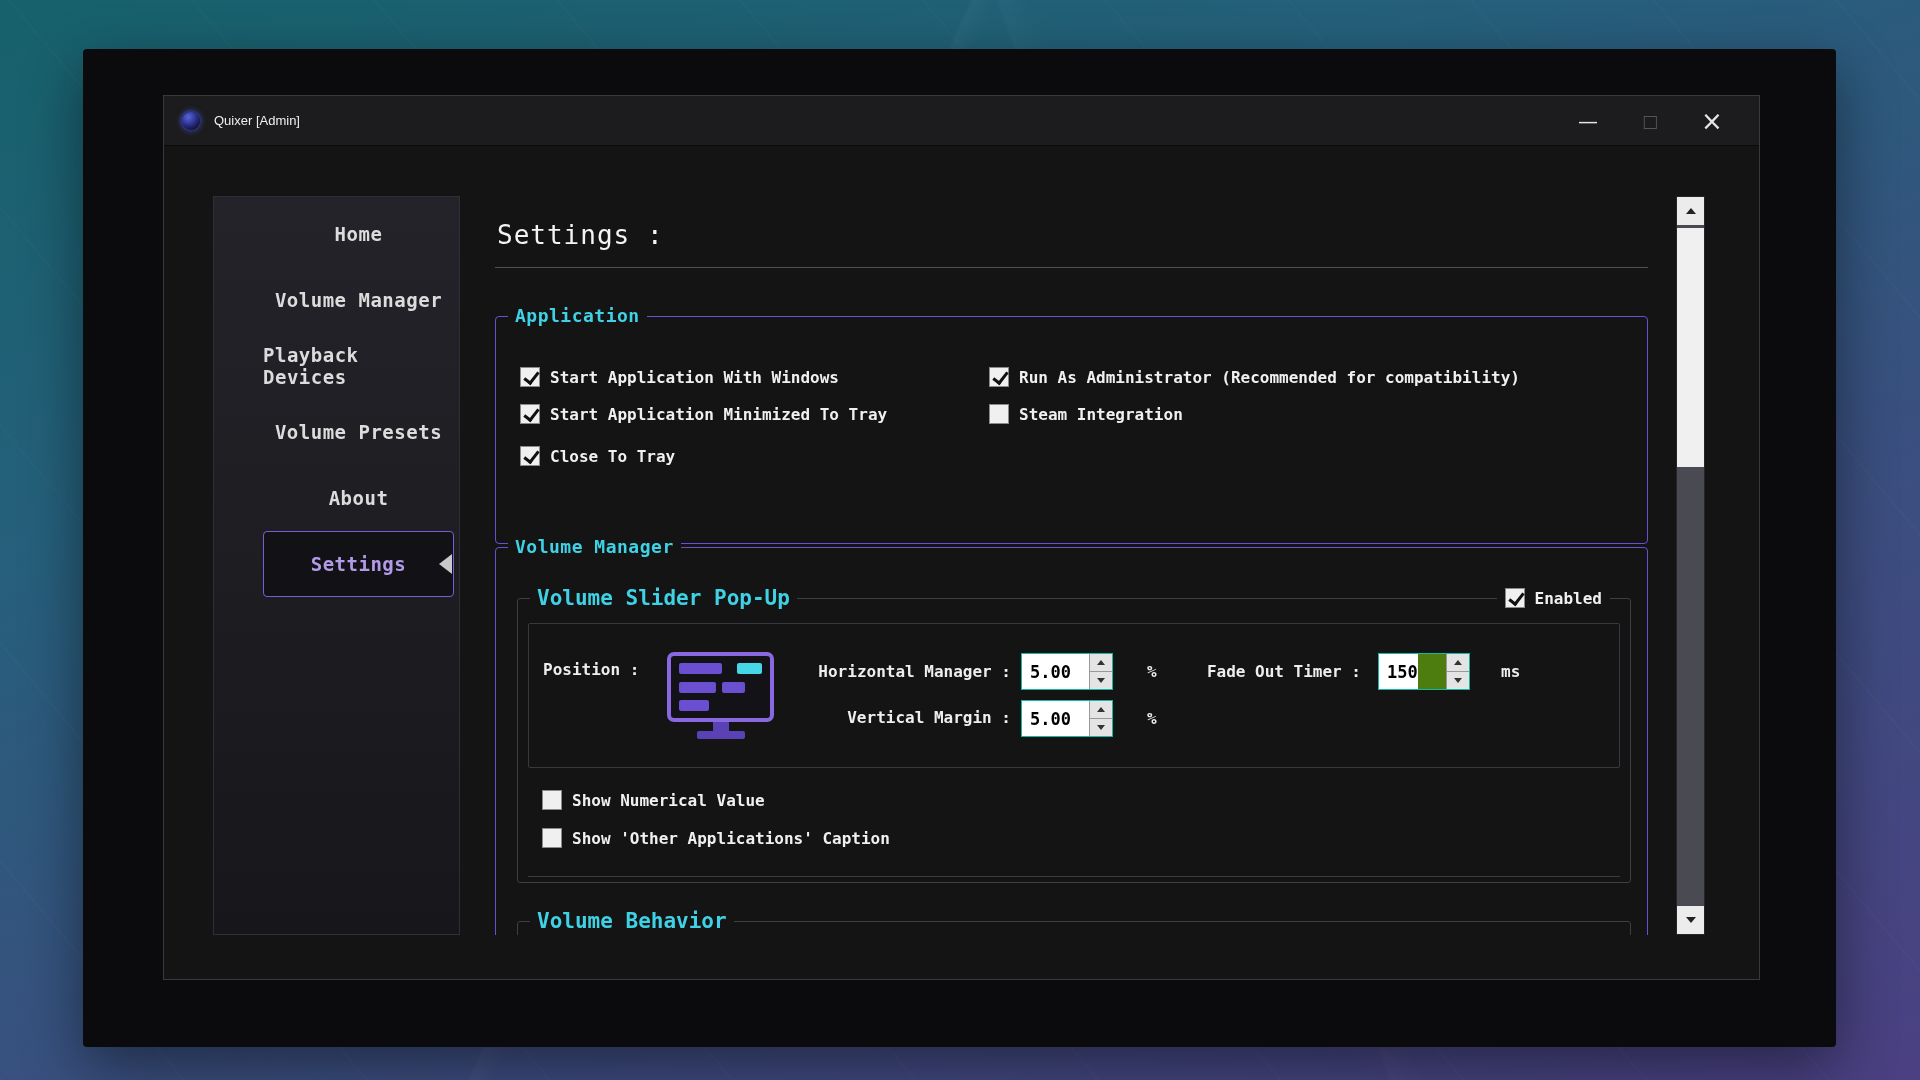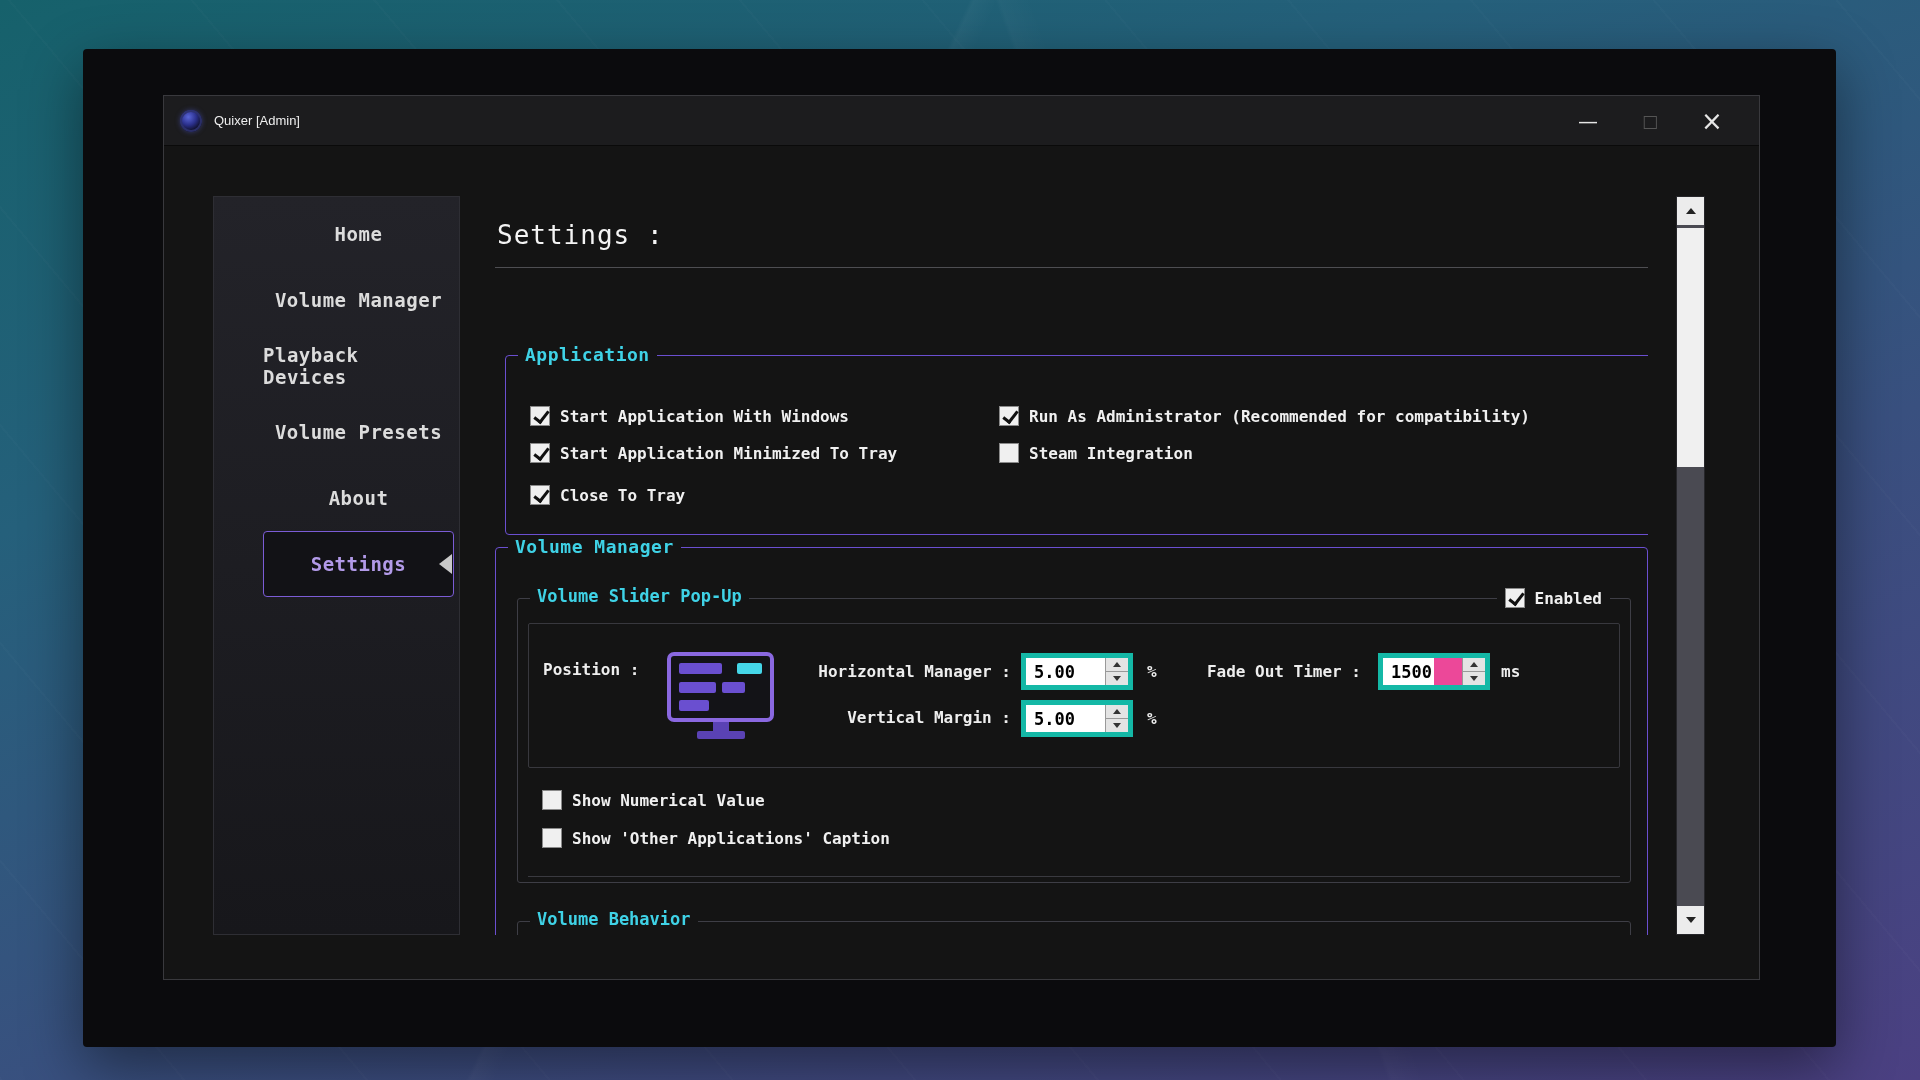--- a/index.html
+++ b/index.html
@@ -50,50 +50,50 @@
 
   
   .content { position:absolute; left:331px; top:100px; width:1153px; height:739px; overflow:hidden; }
   .page-heading { position:absolute; top:24px; left:2px; font-size:26px; font-weight:normal;
     color:#f4f4f4; letter-spacing:1px; }
   .heading-rule { position:absolute; top:71px; left:0; width:100%; border-top:1px solid #4e4e52; }
 
   .groupbox { position:absolute; border:1px solid #6b4fd0; border-radius:4px; }
   .group-label { position:absolute; top:-12px; left:12px; background:#141414; padding:0 7px;
     font-size:18px; font-weight:bold; color:#3fd2e6; letter-spacing:0.5px; white-space:nowrap; }
-  #group-application { top:120px; left:10px; width:1153px; height:180px;margin-top:39px; }
+  #group-application { top:120px; left:0; width:1153px; height:228px; }
   #group-vm { top:351px; left:0; width:1153px; height:600px; }
 
   
   .cb { display:flex; align-items:flex-end; gap:10px; cursor:pointer; }
   .cb.abs { position:absolute; }
   .box { width:20px; height:20px; background:#f0f0f0; border:1px solid #8a8a8a;
     position:relative; flex:none; }
   .box.checked::after { content:""; position:absolute; left:6px; top:1px; width:6px; height:12px;
     border-right:3px solid #101010; border-bottom:3px solid #101010; transform:rotate(38deg); }
   .cb-label { font-size:16px; font-weight:bold; color:#f0f0f0; white-space:nowrap; }
 
   
   .subgroup { position:absolute; border:1px solid #3e3e46; border-radius:3px; }
   .sub-label { position:absolute; top:-13px; left:12px; background:#141414; padding:0 7px;
-    font-size:17px; font-weight:bold; color:#3fd2e6; white-space:nowrap; }
+    font-size:21px; font-weight:bold; color:#3fd2e6; white-space:nowrap; }
   #sub-popup { left:21px; top:50px; width:1114px; height:285px; }
   #sub-behavior { left:21px; top:373px; width:1114px; height:90px; }
   .enabled-cb { position:absolute; top:-11px; right:20px; background:#141414; padding:0 8px; }
 
   .inner-panel { position:absolute; left:10px; top:24px; width:1092px; height:145px;
     border:1px solid #38383e; border-radius:2px; }
   .field-label { position:absolute; font-size:16px; font-weight:bold; color:#eeeeee; white-space:nowrap; }
   .ra { text-align:right; }
   .unit-label { position:absolute; font-size:16px; font-weight:bold; color:#eeeeee; }
   .sub-sep { position:absolute; left:10px; top:277px; width:1092px; border-top:1px solid #3a3a40; }
 
   
-  .spinbox { position:absolute; width:112px; height:37px; display:flex;
-    background:#ec4899; border:5px solid #14b8a6; }
+  .spinbox { position:absolute; width:92px; height:37px; display:flex;
+    background:#4d7c0f; border:1px solid #14b8a6; }
   .spin-input { flex:1; min-width:0; border:none; outline:none; background:#fff; color:#000;
     font-family:"DejaVu Sans Mono", monospace; font-size:17px; font-weight:bold; padding-left:8px; }
   .spin-btns { width:23px; display:flex; flex-direction:column; border-left:1px solid #999; }
   .spin-btn { flex:1; background:#e4e4e4; display:flex; align-items:center; justify-content:center;
     border:none; cursor:pointer; padding:0; }
   .spin-btn.up { border-bottom:1px solid #999; }
   .tri-up { width:0; height:0; border-left:4px solid transparent; border-right:4px solid transparent;
     border-bottom:5px solid #333; }
   .tri-down { width:0; height:0; border-left:4px solid transparent; border-right:4px solid transparent;
     border-top:5px solid #333; }

